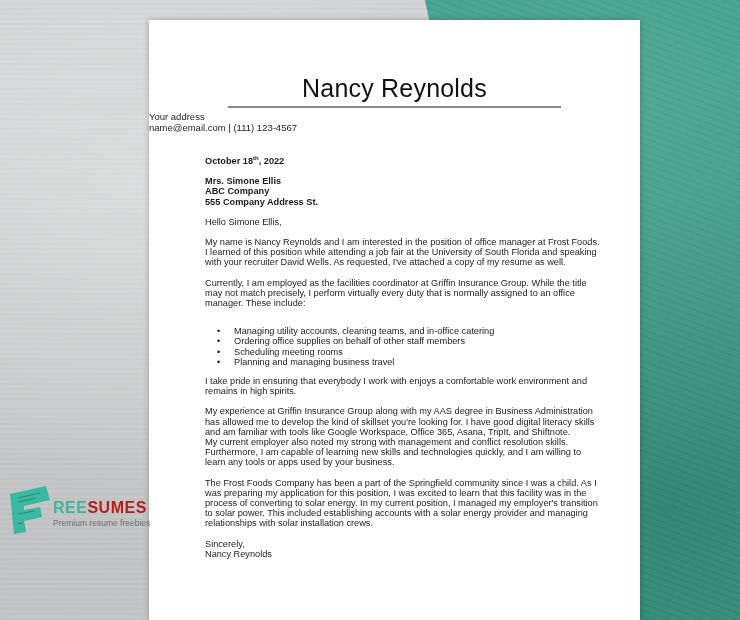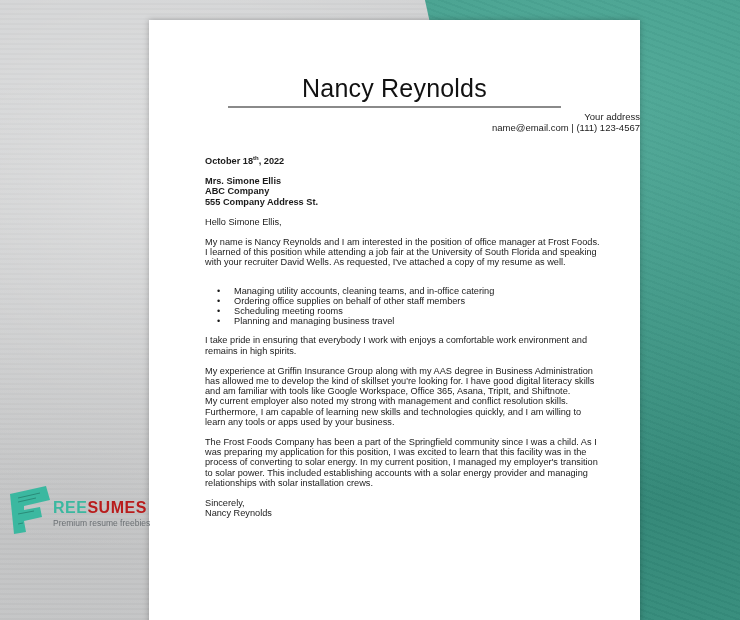--- a/index.html
+++ b/index.html
@@ -32,21 +32,21 @@
     }
     .name {
       position: absolute; left: 0; right: 0; top: 54px;
       text-align: center; font-size: 25px; color: #111; letter-spacing: 0.2px;
     }
     .rule {
       position: absolute; left: 79px; width: 333px; top: 86px; height: 2px; background: #8a8a8a;
     }
     .contact {
       position: absolute; left: 0; right: 0; top: 91px;
-      text-align: right; font-size: 9.5px; line-height: 11px; color: #222;
+      text-align: left; font-size: 9.5px; line-height: 11px; color: #222;
     }
     .body {
       position: absolute; left: 56px; right: 36px; top: 136px;
       font-size: 9.2px; line-height: 10.2px; color: #1b1b1b;
     }
     .body p { margin: 0 0 10px 0; }
     .bold { font-weight: bold; }
     sup { font-size: 6px; line-height: 0; }
     ul.duties { margin: 18px 0 9px 0; padding-left: 29px; list-style: none; }
     ul.duties li { position: relative; }
@@ -83,20 +83,21 @@
     <p class="bold"><span>October 18</span><sup>th</sup><span>, 2022</span></p>
 
     <p class="bold">
       <span>Mrs. Simone Ellis</span><br>
       <span>ABC Company</span><br>
       <span>555 Company Address St.</span>
     </p>
 
     <p>Hello Simone Ellis,</p>
     <p>My name is Nancy Reynolds and I am interested in the position of office manager at Frost Foods. I learned of this position while attending a job fair at the University of South Florida and speaking with your recruiter David Wells. As requested, I've attached a copy of my resume as well.</p>
+    <p style="margin-bottom:0">Currently, I am employed as the facilities coordinator at Griffin Insurance Group. While the title may not match precisely, I perform virtually every duty that is normally assigned to an office manager. These include:</p>
 
     <ul class="duties">
       <li>Managing utility accounts, cleaning teams, and in-office catering</li>
       <li>Ordering office supplies on behalf of other staff members</li>
       <li>Scheduling meeting rooms</li>
       <li>Planning and managing business travel</li>
     </ul>
 
     <p>I take pride in ensuring that everybody I work with enjoys a comfortable work environment and remains in high spirits.</p>
     <p style="margin-bottom:0">My experience at Griffin Insurance Group along with my AAS degree in Business Administration has allowed me to develop the kind of skillset you're looking for. I have good digital literacy skills and am familiar with tools like Google Workspace, Office 365, Asana, TripIt, and Shiftnote.</p>

